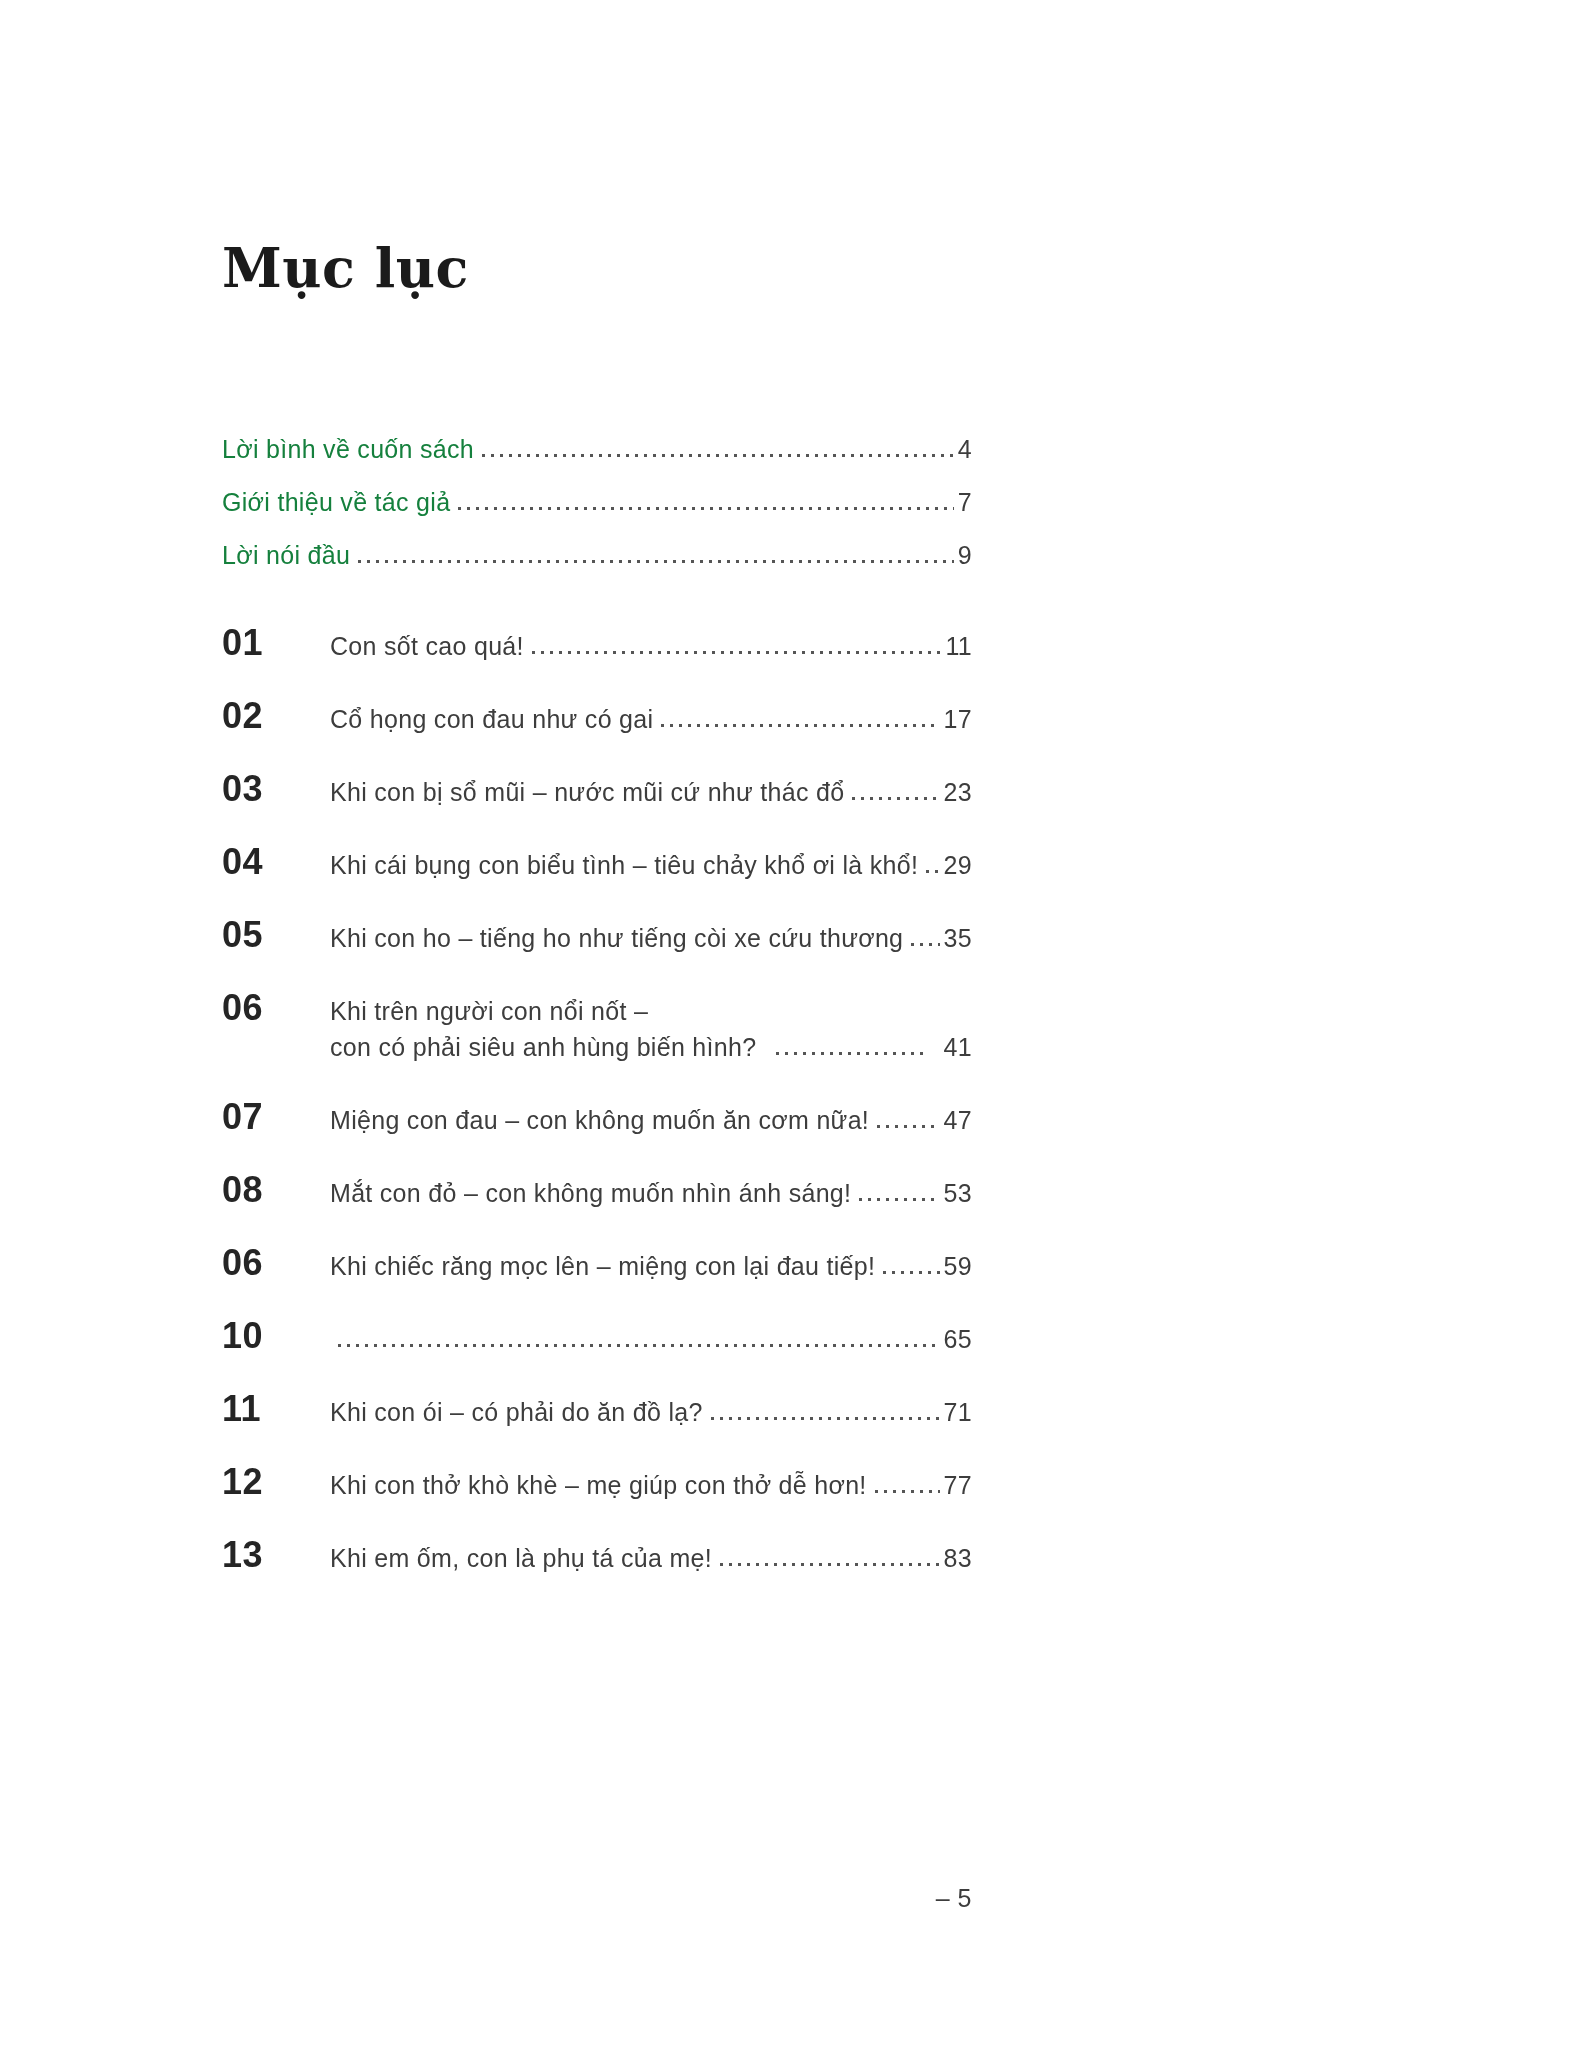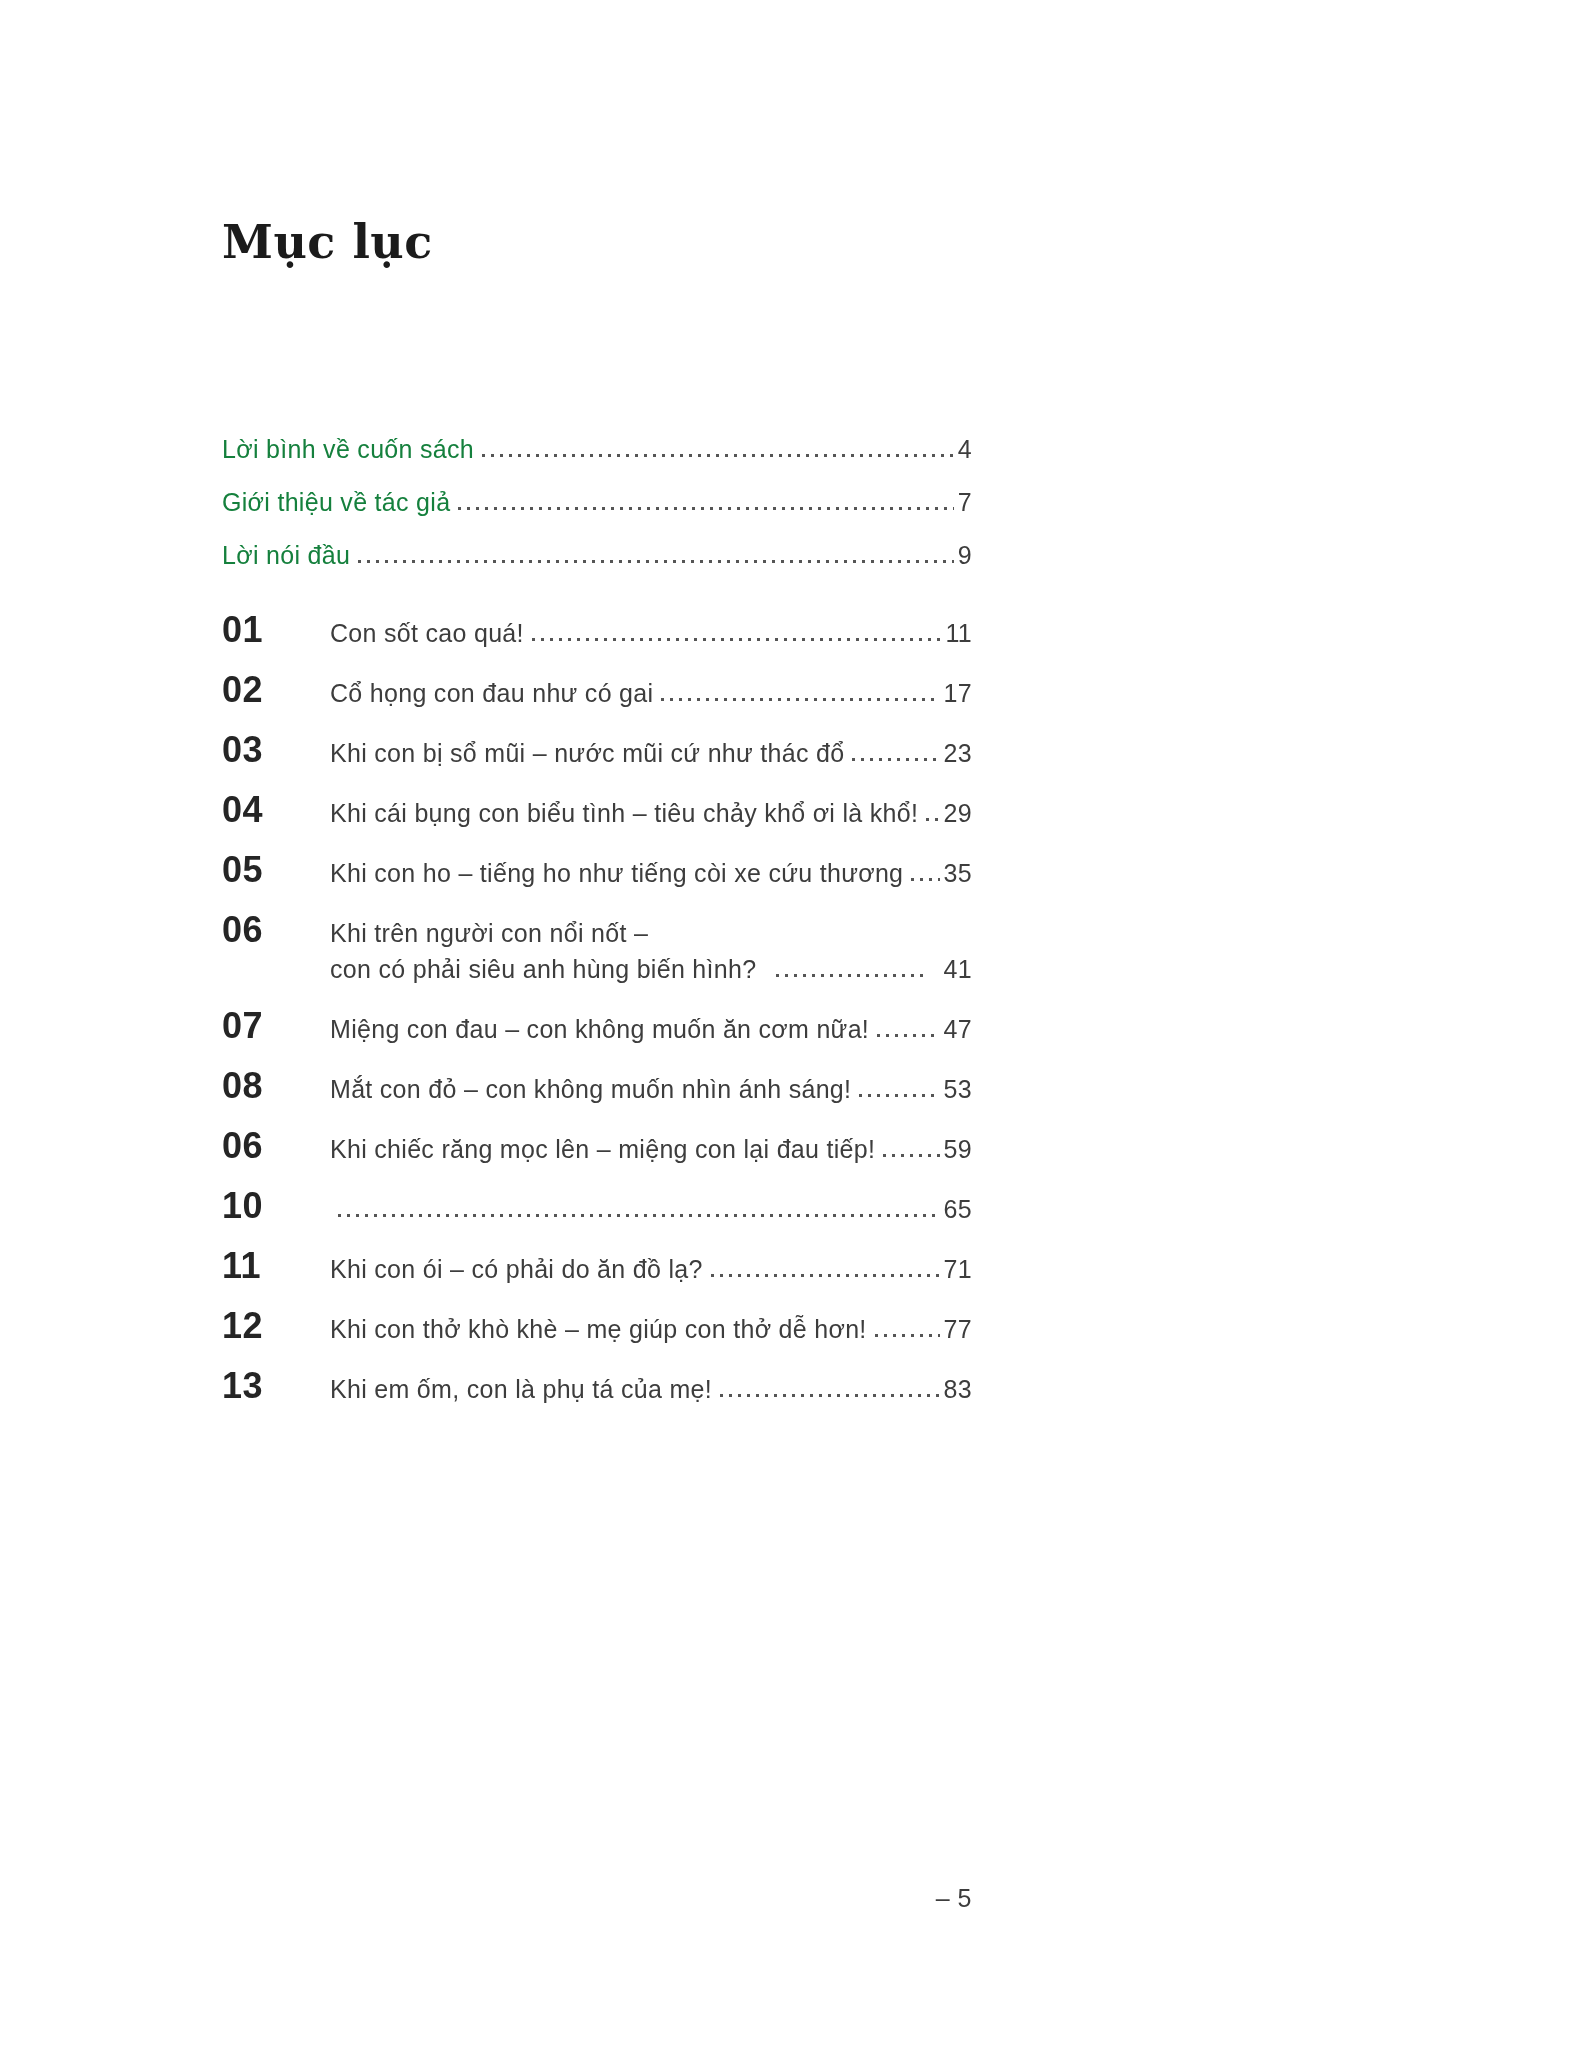--- a/index.html
+++ b/index.html
@@ -11,23 +11,23 @@
     height: 2048px;
     background: #ffffff;
     position: relative;
     overflow: hidden;
     font-family: "Liberation Sans", sans-serif;
     color: #3d3d3d;
   }
   .page-title {
     position: absolute;
     left: 222px;
-    top: 184px;
+    top: 200px;
     font-family: "DejaVu Serif", serif;
-    font-size: 46px;
+    font-size: 54px;
     font-weight: 700;
     color: #1b1b1b;
     letter-spacing: 0.5px;
   }
   .front-list {
     position: absolute;
     left: 222px;
     top: 432px;
     width: 750px;
   }
@@ -70,20 +70,21 @@
     margin-bottom: 21px;
   }
   .chap-num {
     flex: 0 0 108px;
     width: 108px;
     font-size: 36px;
     font-weight: 700;
     color: #252525;
     line-height: 35px;
     letter-spacing: 0.5px;
+    margin-top: 13px;
   }
   .chap-body {
     flex: 1 1 auto;
     display: flex;
     align-items: baseline;
     font-size: 25px;
     line-height: 35px;
     letter-spacing: 0.3px;
   }
   .chap-body-multi {

